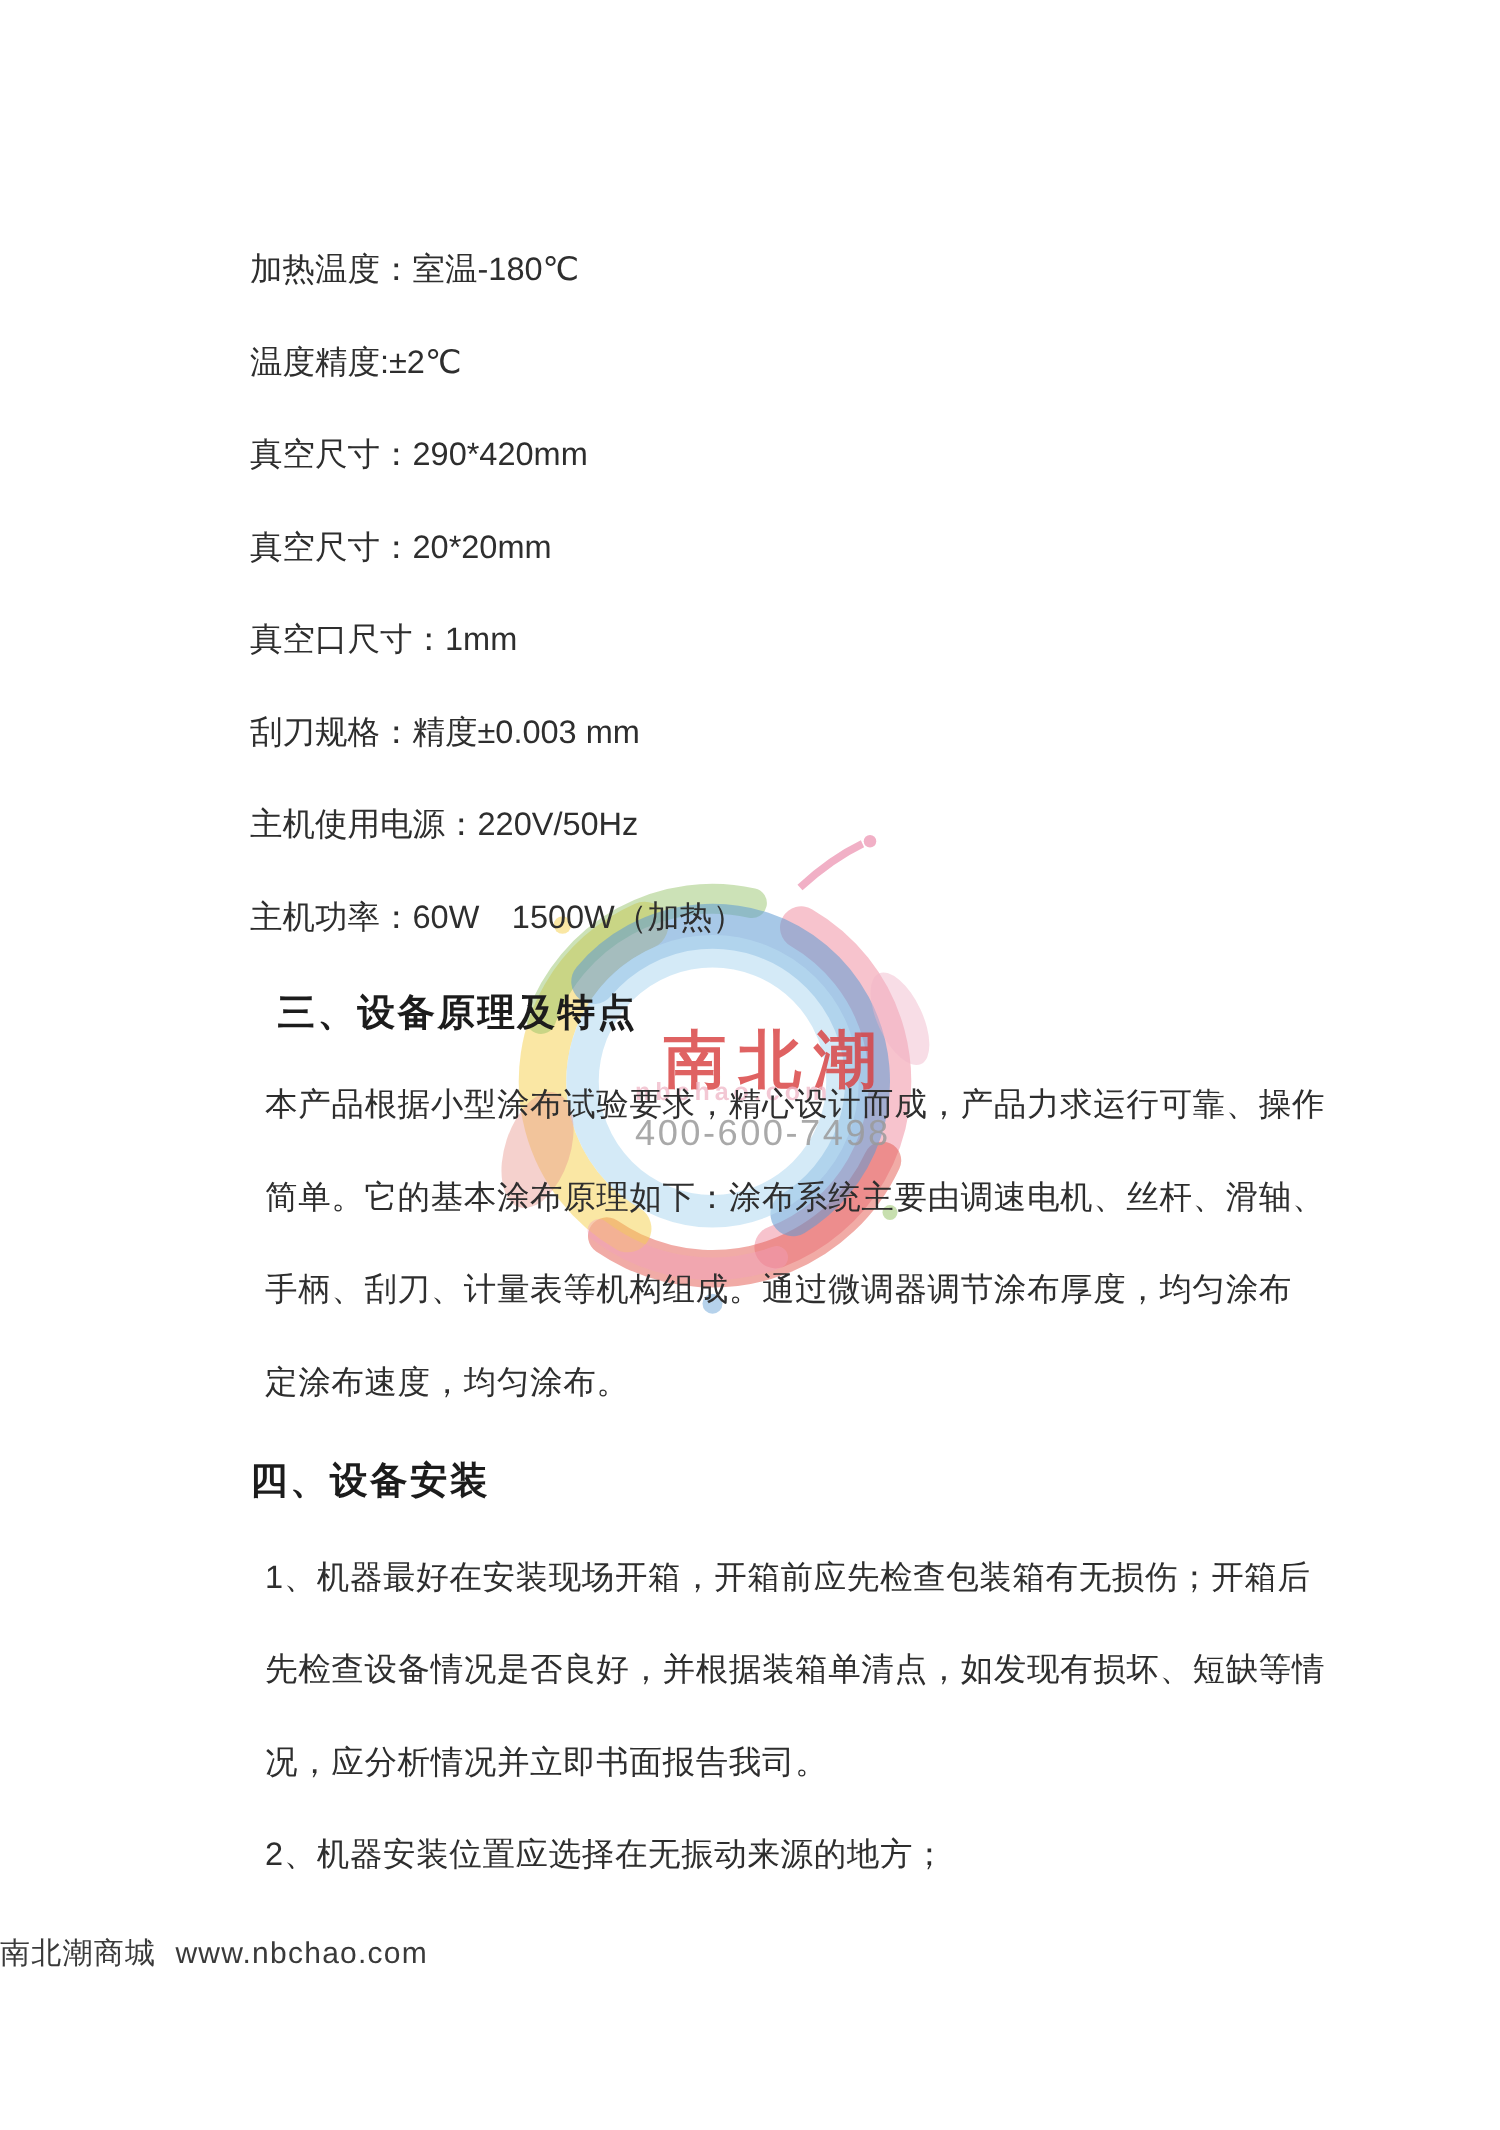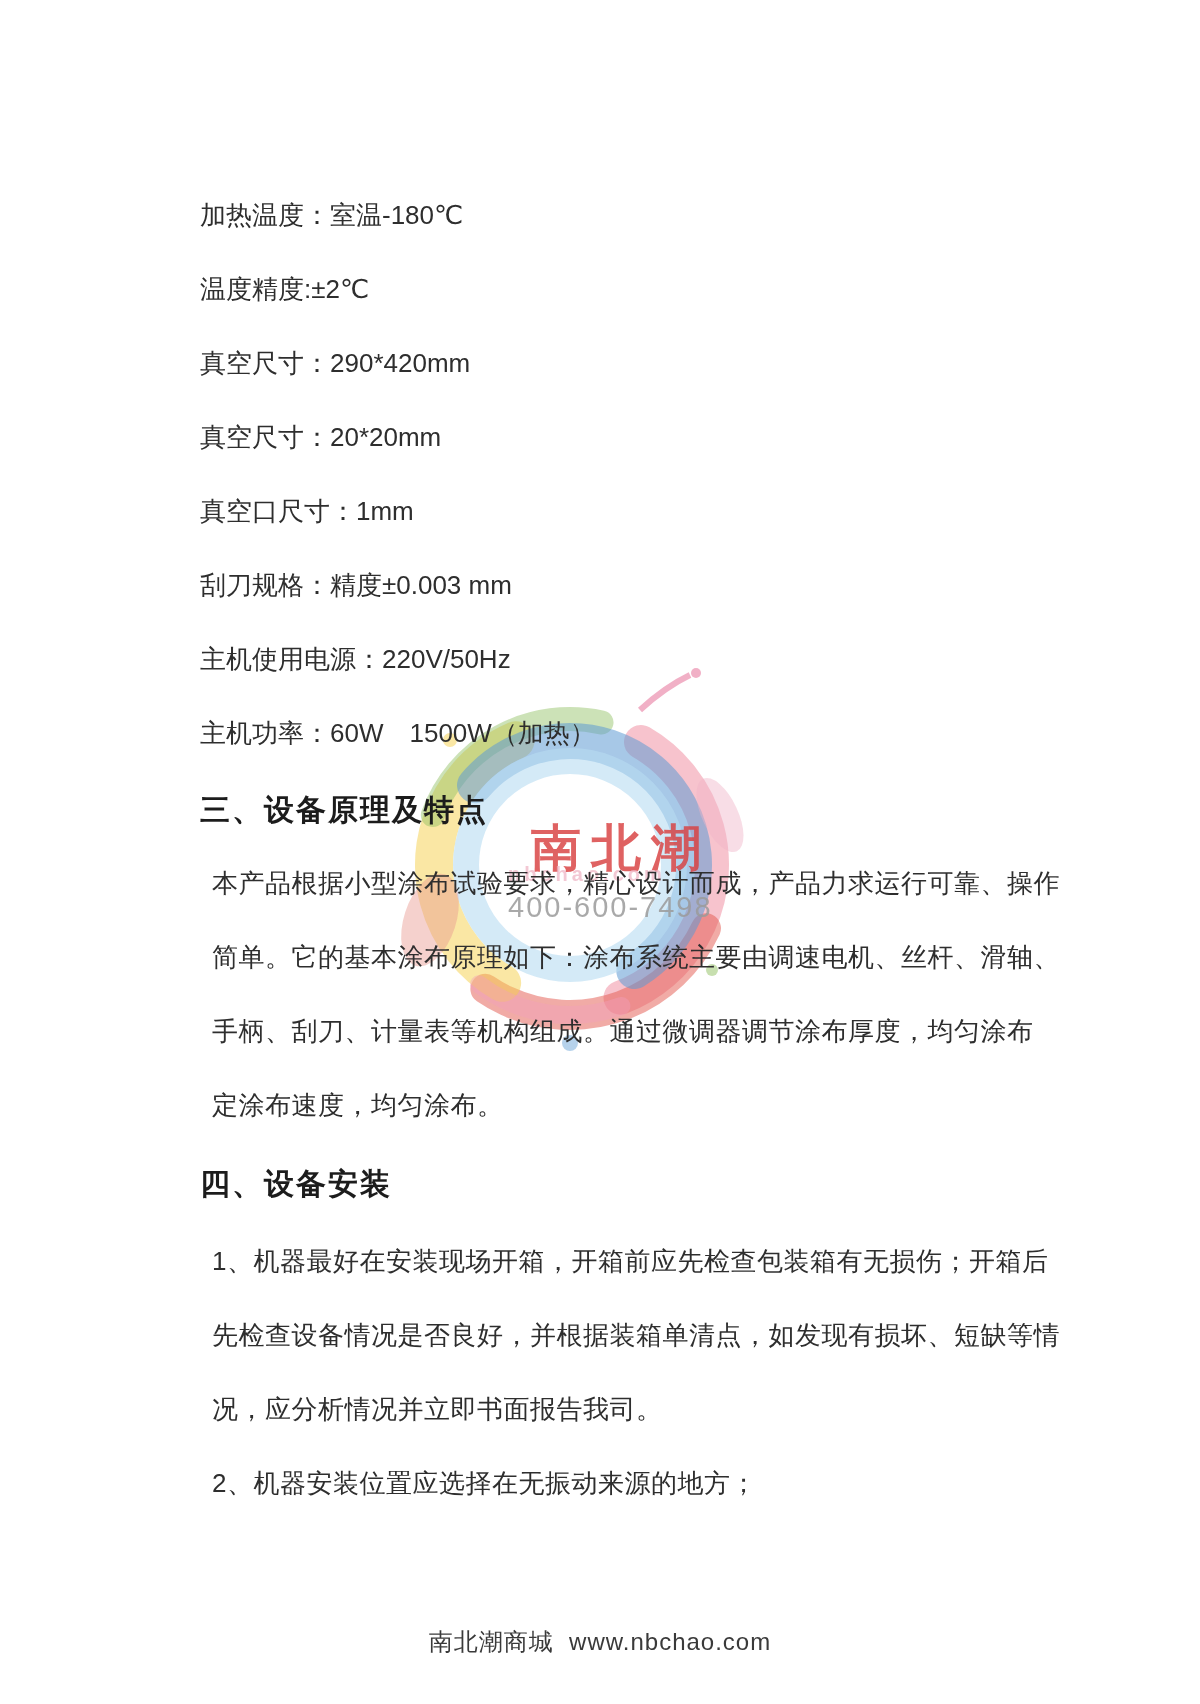--- a/index.html
+++ b/index.html
@@ -81,21 +81,21 @@
 
   .section-heading {
     position: absolute;
     left: 200px;
     font-size: 30px;
     font-weight: bold;
     color: #1c1c1c;
     letter-spacing: 2px;
     white-space: pre;
   }
-  .heading-principle { top: 790px; }
+  .heading-principle { top: 790px; margin-left: 22px; }
   .heading-install  { top: 1164px; }
 
   .para {
     position: absolute;
     left: 200px;
     top: 846px;
   }
   .items {
     position: absolute;
     left: 200px;
@@ -107,23 +107,23 @@
     align-items: center;
     font-size: 26px;
     letter-spacing: 0.5px;
     white-space: pre;
     margin-left: 12px;
   }
 
   .footer {
     position: absolute;
     left: 0;
-    top: 1626px;
+    top: 1546px;
     width: 100%;
-    text-align: center;
+    text-align: left;
     font-size: 24px;
     color: #3a3a3a;
     letter-spacing: 1px;
     white-space: pre;
   }
 </style>
 </head>
 <body>
 
 <div class="page">

